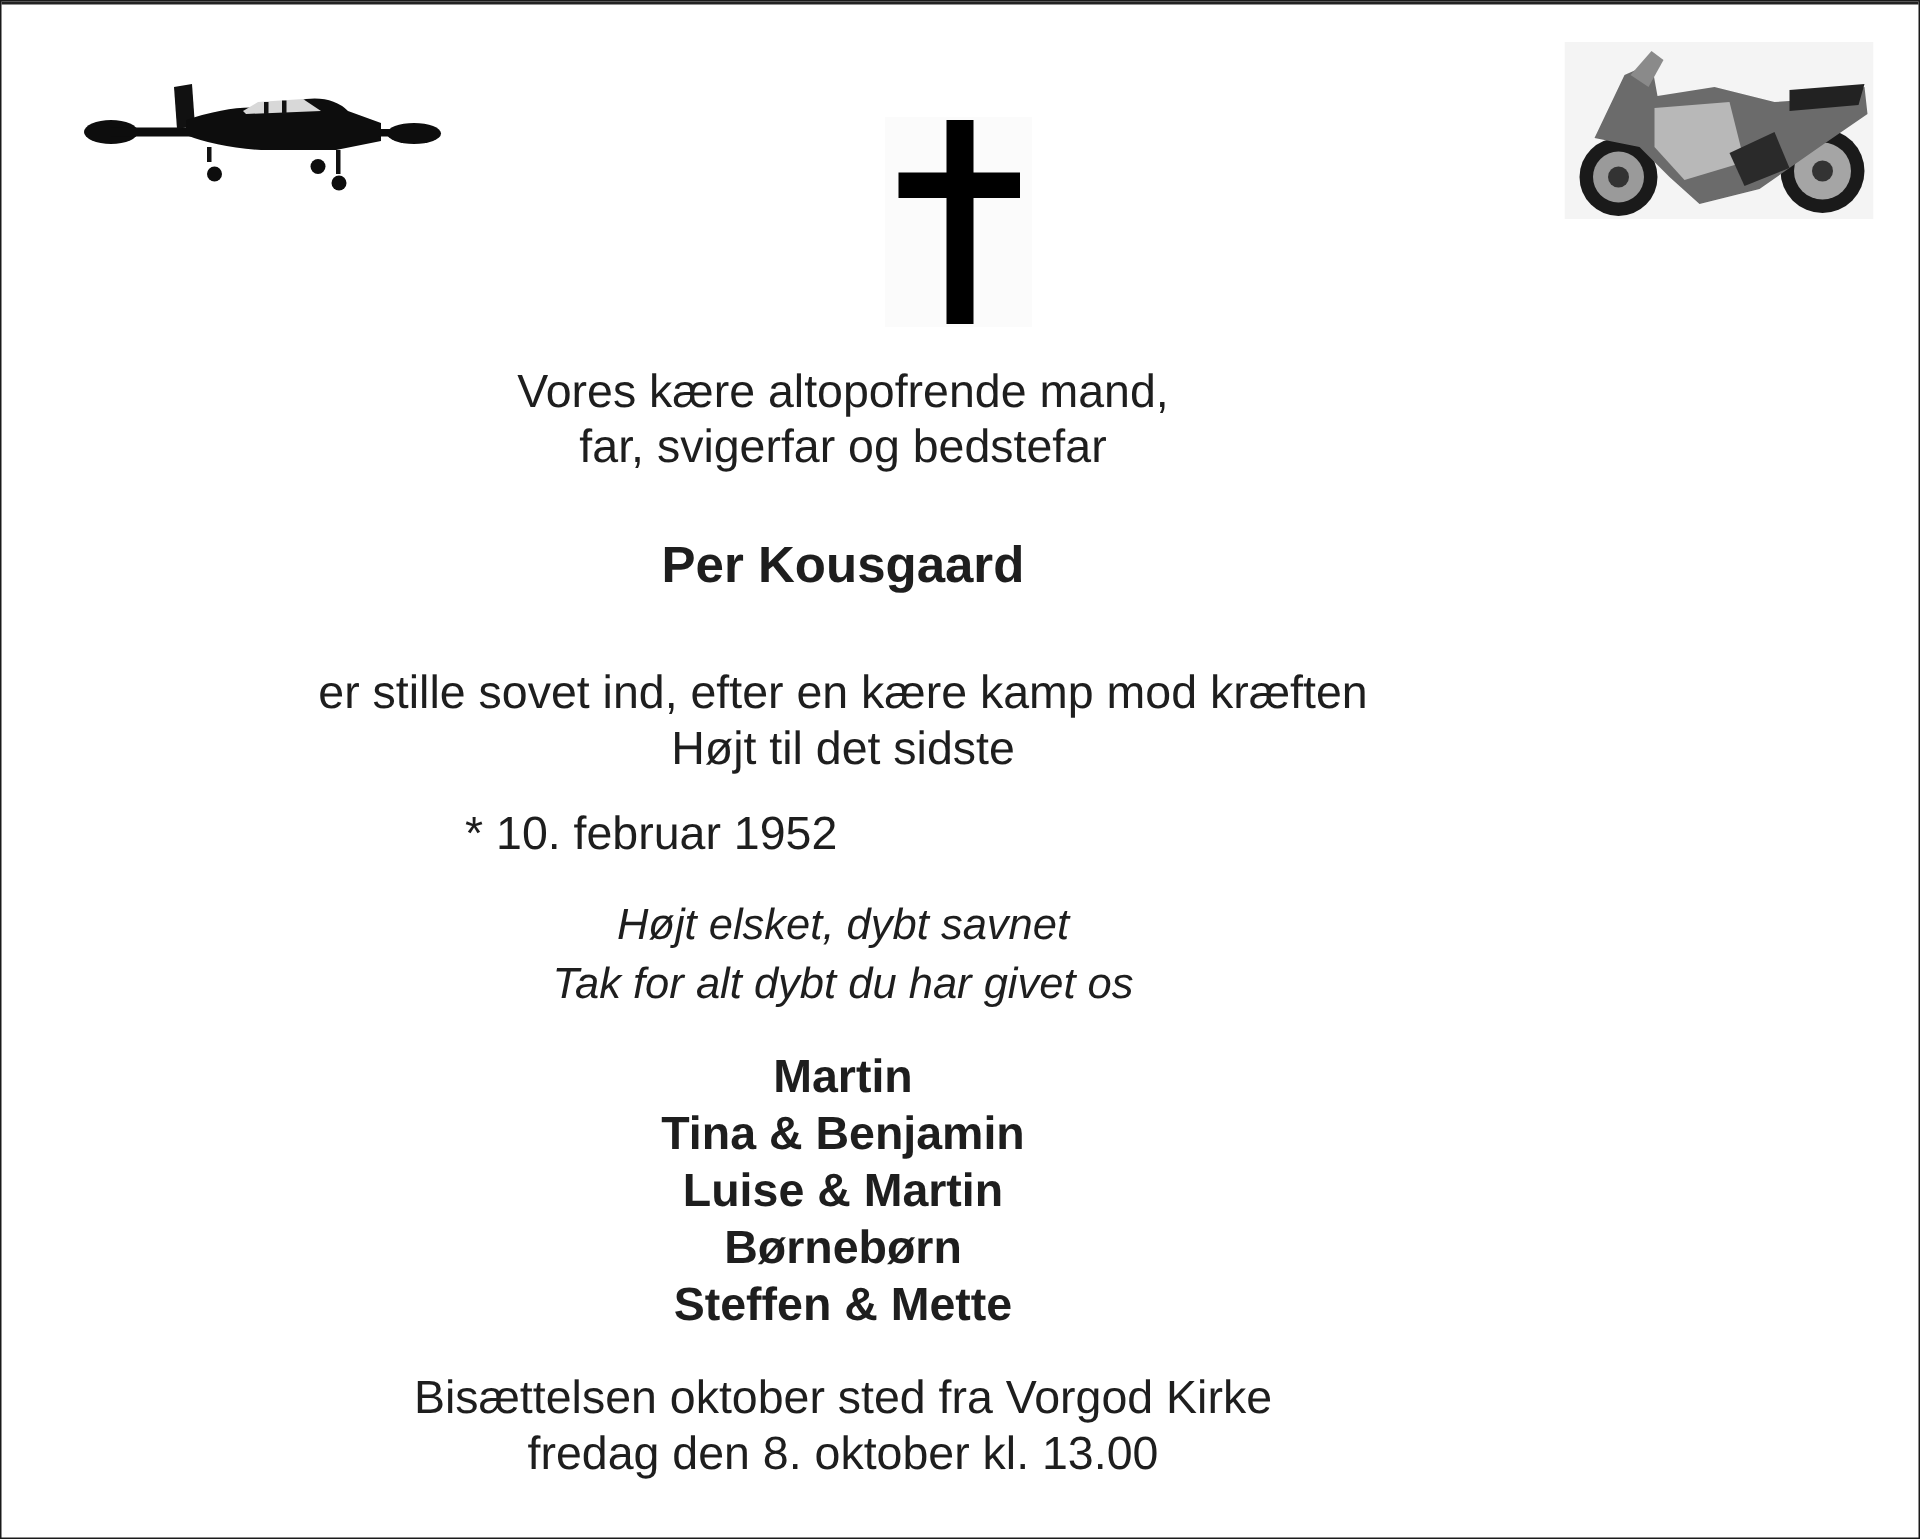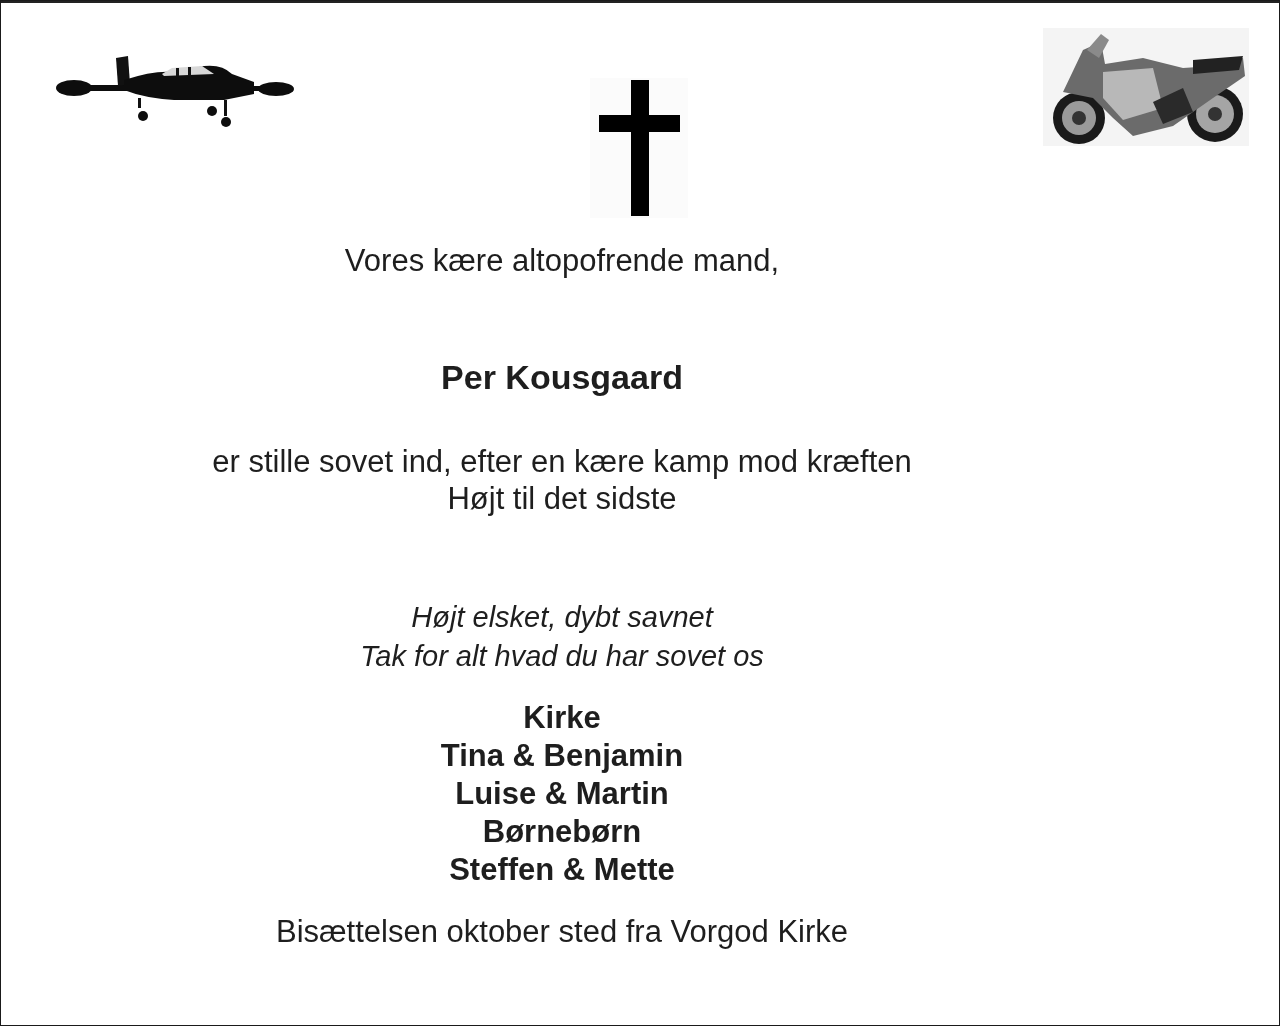--- a/index.html
+++ b/index.html
@@ -66,40 +66,43 @@
   <circle cx="172" cy="86" r="7" fill="#333"></circle>
   <path d="M20 64 L40 22 L58 14 L62 36 L100 30 L140 40 L170 38 L200 30 L202 48 L170 70 L130 98 L90 108 L70 90 L50 70 Z" fill="#6b6b6b"></path>
   <path d="M60 44 L110 40 L120 80 L80 92 L60 70 Z" fill="#b8b8b8"></path>
   <path d="M150 32 L200 28 L196 42 L150 46 Z" fill="#222"></path>
   <path d="M44 22 L58 6 L66 12 L56 30 Z" fill="#8a8a8a"></path>
   <path d="M110 74 L140 60 L150 84 L120 96 Z" fill="#2a2a2a"></path>
 </svg>
 
 <div class="txt reg" style="top:242px;">
   <span class="line">Vores kære altopofrende mand,</span>
+  <span class="line">far, svigerfar og bedstefar</span>
 </div>
 
 <div class="txt name" style="top:352px;">Per Kousgaard</div>
 
 <div class="txt reg" style="top:443px;">
   <span class="line">er stille sovet ind, efter en kære kamp mod kræften</span>
   <span class="line">Højt til det sidste</span>
 </div>
 
 <div class="dates">
+  <span class="date-birth">* 10. februar 1952</span>
 </div>
 
 <div class="txt ital" style="top:598px;">
   <span class="line">Højt elsket, dybt savnet</span>
-  <span class="line">Tak for alt hvad du har sovet os</span>
+  <span class="line">Tak for alt dybt du har givet os</span>
 </div>
 
 <div class="txt bold" style="top:699px;">
-  <span class="line">Kirke</span>
+  <span class="line">Martin</span>
   <span class="line">Tina &amp; Benjamin</span>
   <span class="line">Luise &amp; Martin</span>
   <span class="line">Børnebørn</span>
   <span class="line">Steffen &amp; Mette</span>
 </div>
 
 <div class="txt reg" style="top:913px;">
   <span class="line">Bisættelsen oktober sted fra Vorgod Kirke</span>
+  <span class="line">fredag den 8. oktober kl. 13.00</span>
 </div>
 
 </body></html>

